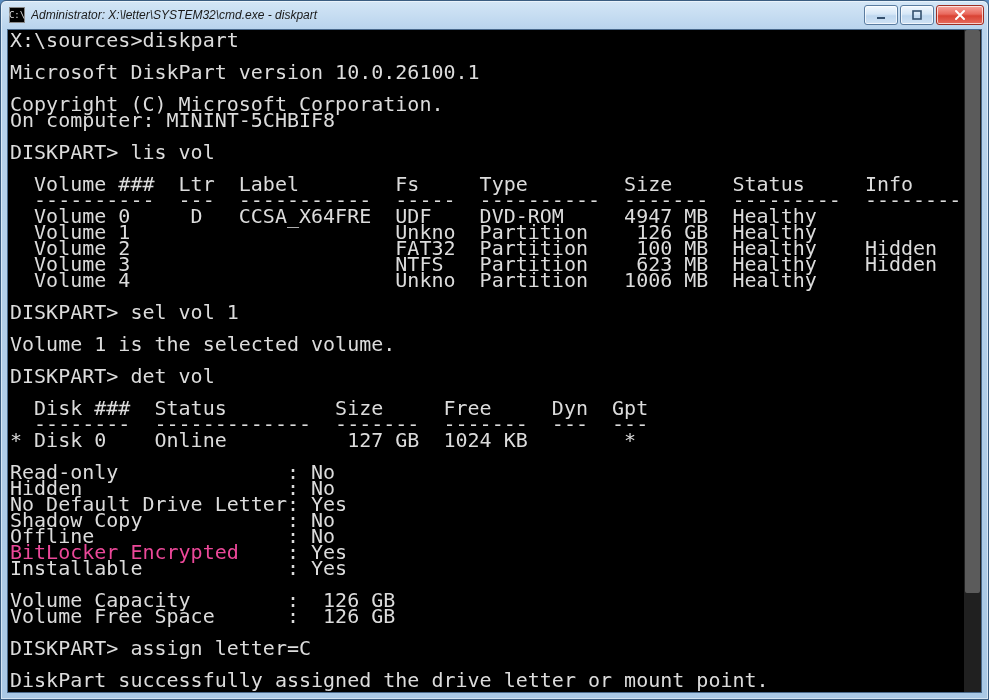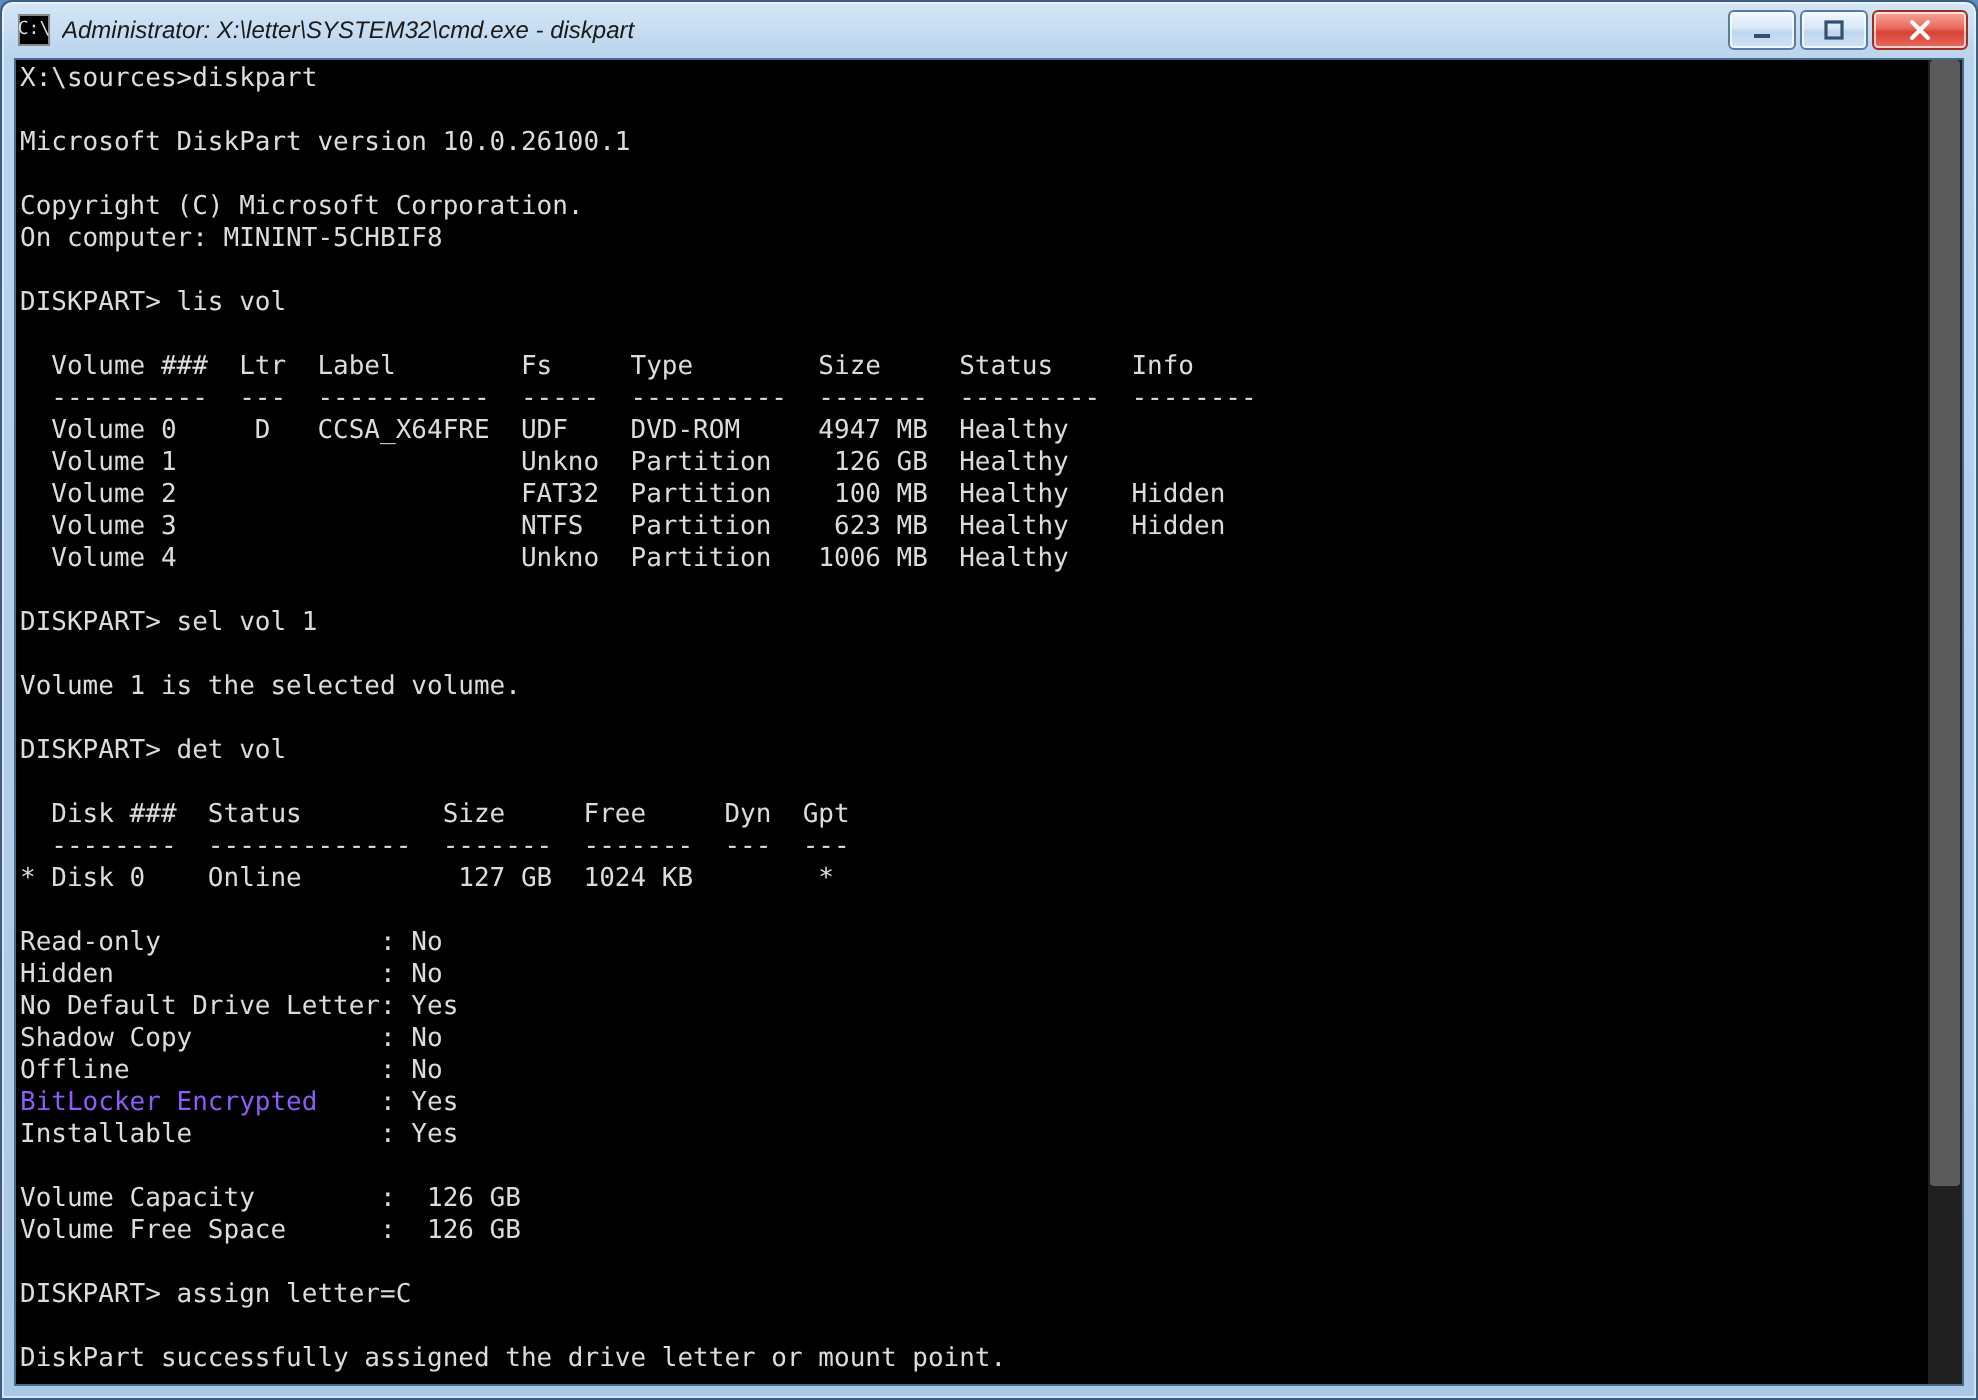--- a/index.html
+++ b/index.html
@@ -76,21 +76,21 @@
     border: 1px solid #4a6a8c;
     background: #000;
     display: flex;
     overflow: hidden;
   }
   .terminal {
     flex: 1;
     overflow: auto;
     padding: 2px 0 2px 2px;
     font-family: Consolas, "Lucida Console", monospace;
-    font-size: 13px;
+    font-size: 20px;
     line-height: 16px;
     color: #dcdcdc;
     white-space: pre;
   }
   .scrollbar {
     width: 17px;
     background: #1a1a1a;
     display: flex;
     flex-direction: column;
   }
@@ -101,21 +101,21 @@
   }
   .scrollbar .thumb {
     position: absolute;
     top: 0;
     left: 1px;
     right: 1px;
     height: 85%;
     background: #5b5b5b;
     border-radius: 2px;
   }
-  .bitlocker { color: #8b5cf6; text-align: center; }
+  .bitlocker { color: #ec4899; text-align: center; }
 </style>
 </head>
 <body>
 
 <div class="window">
   <div class="titlebar">
     <span class="sysicon">C:\</span>
     <span class="title">Administrator: X:\letter\SYSTEM32\cmd.exe - diskpart</span>
     <div class="winbuttons">
       <div class="winbtn">

